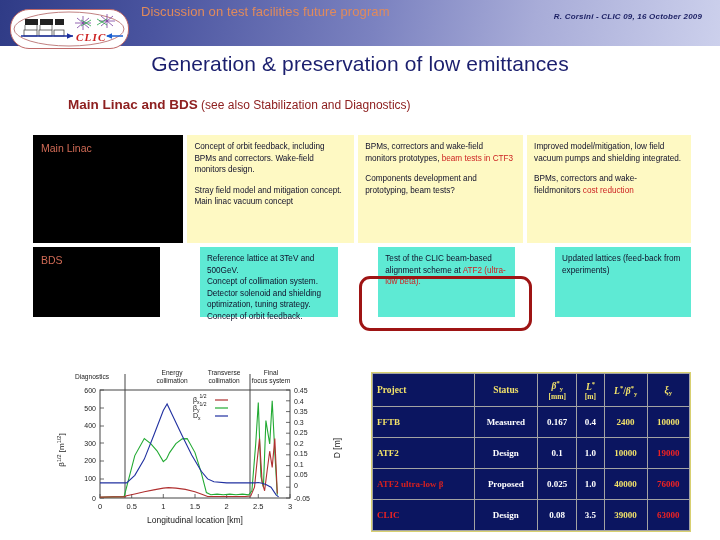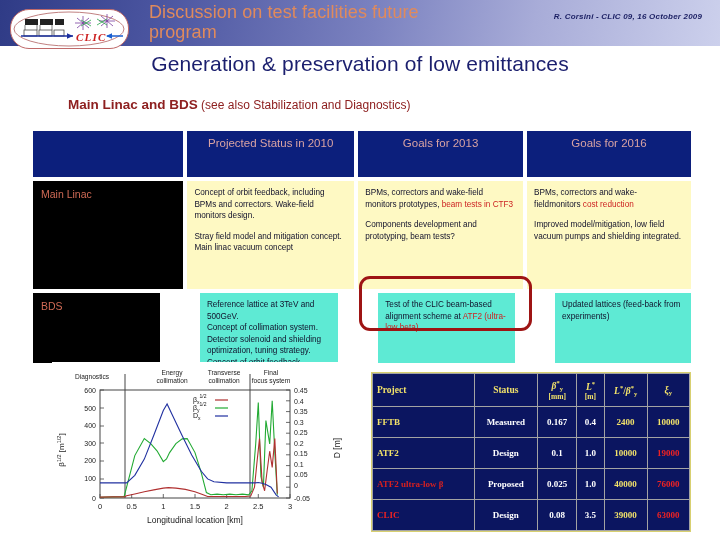--- a/index.html
+++ b/index.html
@@ -9,22 +9,22 @@
     font-family:"Liberation Sans","DejaVu Sans",sans-serif;
     -webkit-font-smoothing:antialiased;
   }
 
   
   .header-bar{
     position:absolute;left:0;top:0;width:720px;height:46px;
     background:linear-gradient(100deg,#2f3b86 0%,#4b55a0 22%,#7b82c0 52%,#a8acd8 74%,#ccd0ec 100%);
   }
   .header-title{
-    position:absolute;left:149px;top:2px;width:330px;
-    font-size:18px;line-height:20px;color:#e08a5c;
+    position:absolute;left:141px;top:2px;width:330px;
+    font-size:13px;line-height:20px;color:#e08a5c;
     letter-spacing:.1px;
   }
   .header-meta{
     position:absolute;left:540px;top:12px;width:176px;text-align:center;
     font-size:8px;font-style:italic;font-weight:bold;color:#1b1f63;
     letter-spacing:.2px;
   }
 
   
   .logo{
@@ -174,48 +174,39 @@
   </svg>
 </div>
 
 <div class="slide-title">Generation &amp; preservation of low emittances</div>
 <div class="subtitle">
   <b>Main Linac and BDS</b><span> (see also Stabilization and Diagnostics)</span>
 </div>
 
 <div class="grid">
 
-  <div class="grid-row">
-    <div class="cell c0 head-blank"></div>
-    <div class="gap"></div>
-    <div class="cell c1 head-cell">Projected Status in 2010</div>
-    <div class="gap"></div>
-    <div class="cell c2 head-cell">Goals for 2013</div>
-    <div class="gap"></div>
-    <div class="cell c3 head-cell">Goals for 2016</div>
-  </div>
 
   <div class="spacer-row"></div>
 
   <div class="grid-row ml-row">
     <div class="cell c0 rowlabel">Main Linac</div>
     <div class="gap"></div>
     <div class="cell c1 body-cell">
       <p>Concept of orbit feedback, including BPMs and correctors. Wake-field monitors design.</p>
       <p>Stray field model and mitigation concept. Main linac vacuum concept</p>
     </div>
     <div class="gap"></div>
     <div class="cell c2 body-cell">
       <p><span>BPMs, correctors and wake-field monitors prototypes, </span><span class="rd">beam tests in CTF3</span></p>
       <p>Components development and prototyping, beam tests?</p>
     </div>
     <div class="gap"></div>
     <div class="cell c3 body-cell">
+      <p>Improved model/mitigation, low field vacuum pumps and shielding integrated.</p>
       <p><span>BPMs, correctors and wake-fieldmonitors </span><span class="rd">cost reduction</span></p>
-      <p>Improved model/mitigation, low field vacuum pumps and shielding integrated.</p>
     </div>
   </div>
 
   <div class="spacer-row"></div>
 
   <div class="grid-row bds-row">
     <div class="cell c0 rowlabel">BDS</div>
     <div class="gap"></div>
     <div class="cell c1 body-cell alt">
       <p style="margin-bottom:0">Reference lattice at 3TeV and 500GeV.</p>

